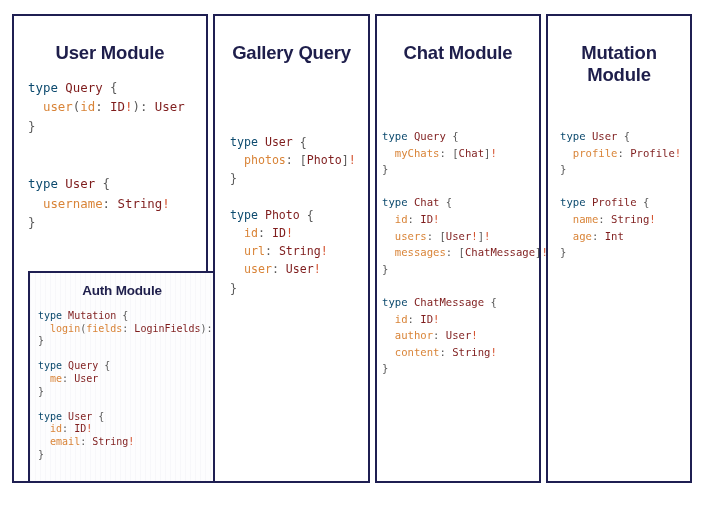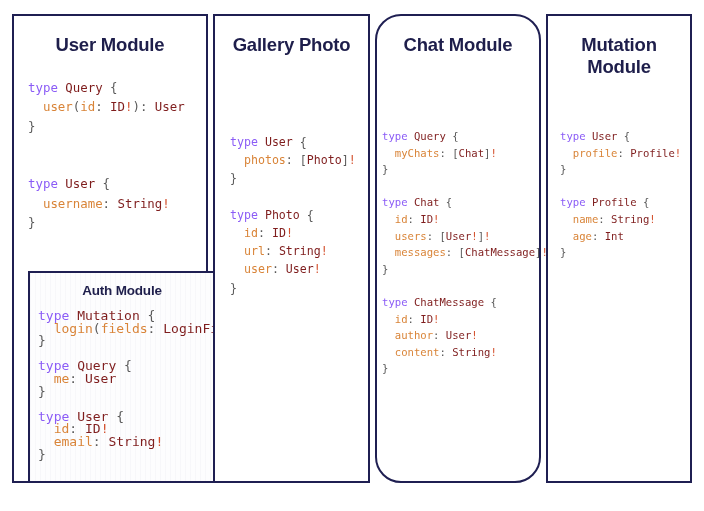--- a/index.html
+++ b/index.html
@@ -30,46 +30,46 @@
     border: 2.5px solid #1f1f52;
     background: #ffffff;
   }
 
   .module-title {
     text-align: center;
     font-weight: bold;
     color: #1e1e4b;
     letter-spacing: -0.2px;
   }
-  .title-lg { font-size: 18.5px; margin-top: 18px; }
+  .title-lg { font-size: 18.5px; margin-top: 26px; }
   .title-sm { font-size: 13.5px; margin-top: 10px; }
 
   
   .code {
     font-family: "DejaVu Sans Mono", "Liberation Mono", monospace;
     white-space: pre;
     color: #5a5a5a;
   }
   .code-lg { font-size: 12.4px; line-height: 19.3px; }
   .code-md { font-size: 11.6px; line-height: 18.2px; }
   .code-sm { font-size: 10.6px; line-height: 16.6px; }
-  .code-xs { font-size: 13px; line-height: 12.6px; }
+  .code-xs { font-size: 10px; line-height: 12.6px; }
 
-  .kw    { color: #8b5cf6; text-align: right; }
+  .kw    { color: #0c4a6e; text-align: right; }
   .tname { color: #7f1d1d; }
   .fname { color: #d98438; }
   .punc  { color: #5a5a5a; }
   .bang  { color: #d4512e; }
 
   
   #box-user    { left: 12px;  top: 14px;  width: 196px; height: 469px; }
   #box-auth    { left: 14px;  top: 255px; width: 188px; height: 212px;
                  background: #fdfdfe; }
   #box-gallery { left: 213px; top: 14px;  width: 157px; height: 469px; }
-  #box-chat    { left: 375px; top: 14px;  width: 166px; height: 469px; border-radius: 26px; }
+  #box-chat    { left: 375px; top: 14px;  width: 166px; height: 469px; }
   #box-profile { left: 546px; top: 14px;  width: 146px; height: 469px; }
 
   #code-user    { position: absolute; left: 14px; top: 62px; }
   #code-auth    { position: absolute; left: 8px;  top: 37px; }
   #code-gallery { position: absolute; left: 15px; top: 117px; }
   #code-chat    { position: absolute; left: 5px;  top: 112px; }
   #code-profile { position: absolute; left: 12px; top: 112px; }
 
   .auth-texture {
     position: absolute;
@@ -93,21 +93,21 @@
     <div class="code code-lg" id="code-user"><div><span class="kw">type </span><span class="tname">Query</span><span class="punc"> {</span></div><div><span class="punc">  </span><span class="fname">user</span><span class="punc">(</span><span class="fname">id</span><span class="punc">: </span><span class="tname">ID</span><span class="bang">!</span><span class="punc">): </span><span class="tname">User</span></div><div><span class="punc">}</span></div><div>&nbsp;</div><div>&nbsp;</div><div><span class="kw">type </span><span class="tname">User</span><span class="punc"> {</span></div><div><span class="punc">  </span><span class="fname">username</span><span class="punc">: </span><span class="tname">String</span><span class="bang">!</span></div><div><span class="punc">}</span></div></div>
 
     <div class="module" id="box-auth">
       <div class="auth-texture"></div>
       <div class="module-title title-sm">Auth Module</div>
       <div class="code code-xs" id="code-auth"><div><span class="kw">type </span><span class="tname">Mutation</span><span class="punc"> {</span></div><div><span class="punc">  </span><span class="fname">login</span><span class="punc">(</span><span class="fname">fields</span><span class="punc">: </span><span class="tname">LoginFields</span><span class="punc">): </span><span class="tname">User</span></div><div><span class="punc">}</span></div><div>&nbsp;</div><div><span class="kw">type </span><span class="tname">Query</span><span class="punc"> {</span></div><div><span class="punc">  </span><span class="fname">me</span><span class="punc">: </span><span class="tname">User</span></div><div><span class="punc">}</span></div><div>&nbsp;</div><div><span class="kw">type </span><span class="tname">User</span><span class="punc"> {</span></div><div><span class="punc">  </span><span class="fname">id</span><span class="punc">: </span><span class="tname">ID</span><span class="bang">!</span></div><div><span class="punc">  </span><span class="fname">email</span><span class="punc">: </span><span class="tname">String</span><span class="bang">!</span></div><div><span class="punc">}</span></div></div>
     </div>
   </div>
 
   <div class="module" id="box-gallery">
-    <div class="module-title title-lg">Gallery Photo</div>
+    <div class="module-title title-lg">Gallery Query</div>
     <div class="code code-md" id="code-gallery"><div><span class="kw">type </span><span class="tname">User</span><span class="punc"> {</span></div><div><span class="punc">  </span><span class="fname">photos</span><span class="punc">: [</span><span class="tname">Photo</span><span class="punc">]</span><span class="bang">!</span></div><div><span class="punc">}</span></div><div>&nbsp;</div><div><span class="kw">type </span><span class="tname">Photo</span><span class="punc"> {</span></div><div><span class="punc">  </span><span class="fname">id</span><span class="punc">: </span><span class="tname">ID</span><span class="bang">!</span></div><div><span class="punc">  </span><span class="fname">url</span><span class="punc">: </span><span class="tname">String</span><span class="bang">!</span></div><div><span class="punc">  </span><span class="fname">user</span><span class="punc">: </span><span class="tname">User</span><span class="bang">!</span></div><div><span class="punc">}</span></div></div>
   </div>
 
   <div class="module" id="box-chat">
     <div class="module-title title-lg">Chat Module</div>
     <div class="code code-sm" id="code-chat"><div><span class="kw">type </span><span class="tname">Query</span><span class="punc"> {</span></div><div><span class="punc">  </span><span class="fname">myChats</span><span class="punc">: [</span><span class="tname">Chat</span><span class="punc">]</span><span class="bang">!</span></div><div><span class="punc">}</span></div><div>&nbsp;</div><div><span class="kw">type </span><span class="tname">Chat</span><span class="punc"> {</span></div><div><span class="punc">  </span><span class="fname">id</span><span class="punc">: </span><span class="tname">ID</span><span class="bang">!</span></div><div><span class="punc">  </span><span class="fname">users</span><span class="punc">: [</span><span class="tname">User</span><span class="bang">!</span><span class="punc">]</span><span class="bang">!</span></div><div><span class="punc">  </span><span class="fname">messages</span><span class="punc">: [</span><span class="tname">ChatMessage</span><span class="punc">]</span><span class="bang">!</span></div><div><span class="punc">}</span></div><div>&nbsp;</div><div><span class="kw">type </span><span class="tname">ChatMessage</span><span class="punc"> {</span></div><div><span class="punc">  </span><span class="fname">id</span><span class="punc">: </span><span class="tname">ID</span><span class="bang">!</span></div><div><span class="punc">  </span><span class="fname">author</span><span class="punc">: </span><span class="tname">User</span><span class="bang">!</span></div><div><span class="punc">  </span><span class="fname">content</span><span class="punc">: </span><span class="tname">String</span><span class="bang">!</span></div><div><span class="punc">}</span></div></div>
   </div>
 
   <div class="module" id="box-profile">
     <div class="module-title title-lg">Mutation Module</div>

